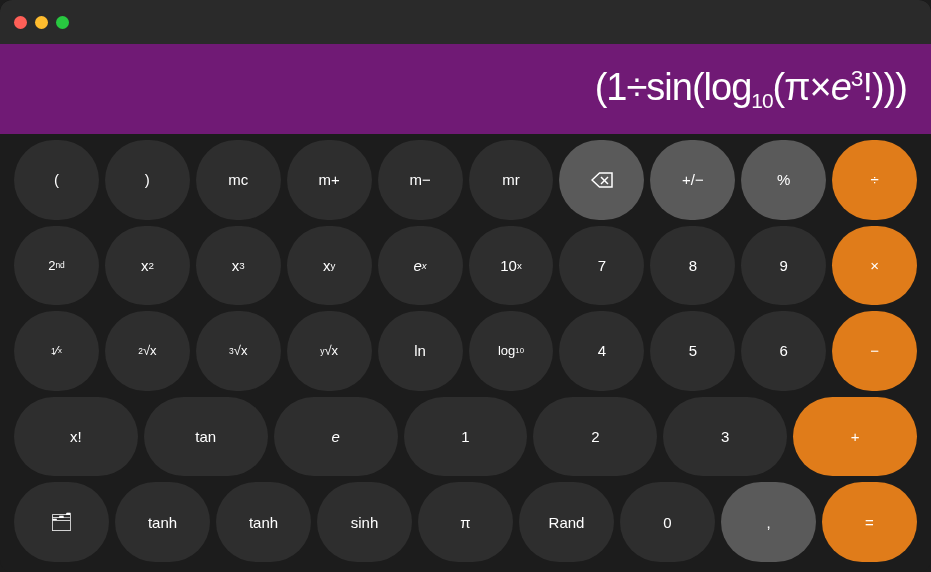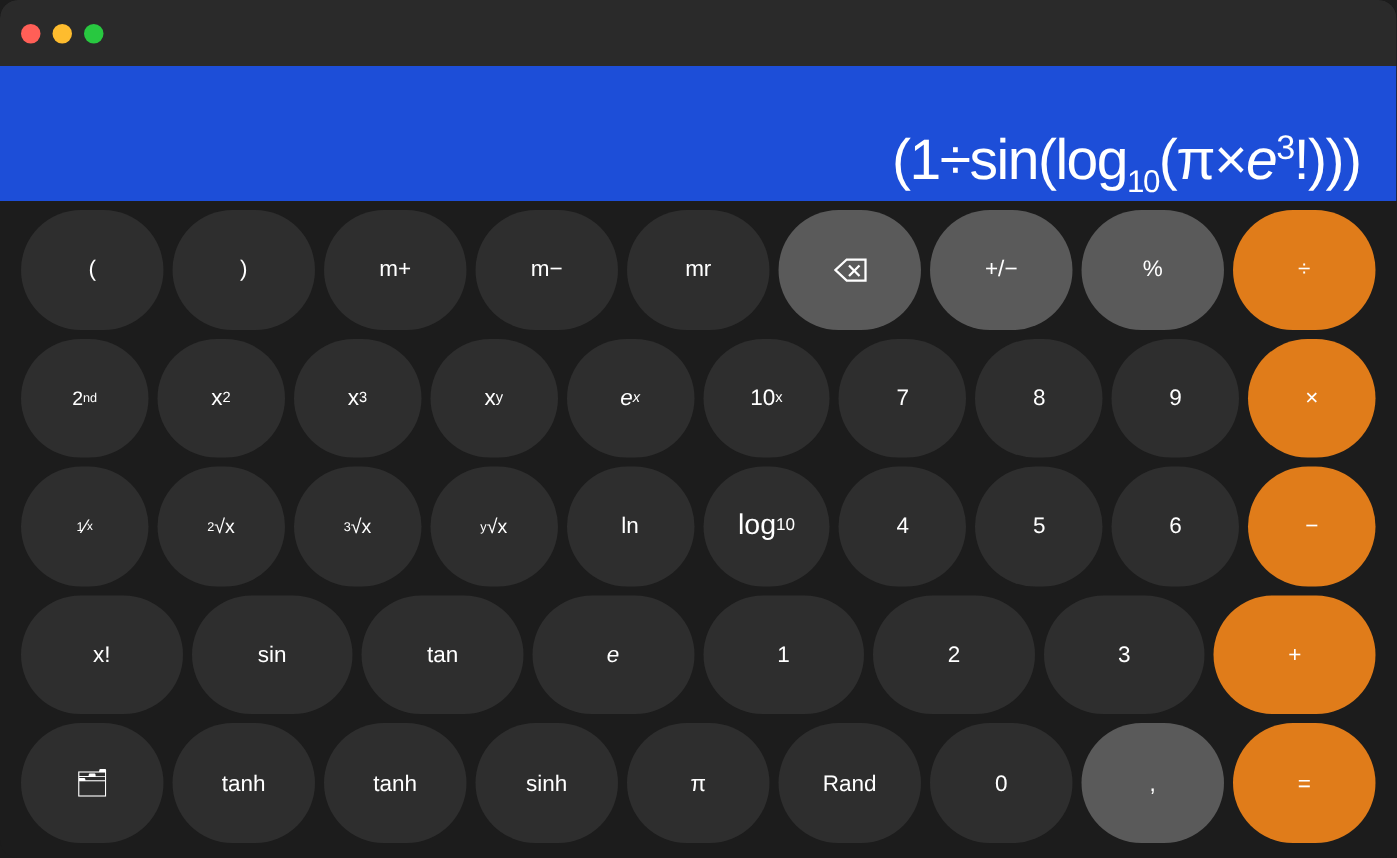--- a/index.html
+++ b/index.html
@@ -39,24 +39,24 @@
       border-radius: 50%;
       cursor: pointer;
     }
     .tl-close { background: #ff5f57; }
     .tl-minimize { background: #febc2e; }
     .tl-maximize { background: #28c840; }
 
     .display {
       flex: 0 0 90px;
       display: flex;
-      align-items: flex-end;
+      align-items: center;
       justify-content: flex-end;
       padding: 0 24px;
-      background: #1d4ed8;
+      background: #701a75;
     }
 
     .display-text {
       color: #fff;
       font-size: 38px;
       font-weight: 300;
       text-align: right;
       letter-spacing: -1px;
       white-space: nowrap;
     }
@@ -118,20 +118,21 @@
     <div class="display-text">
       (1÷sin(log<sub style="font-size:0.55em">10</sub>(π×<i>e</i><sup style="font-size:0.6em">3</sup>!)))
     </div>
   </div>
 
   <div class="keypad">
 
     <div class="row">
       <button class="btn btn-dark">(</button>
       <button class="btn btn-dark">)</button>
+      <button class="btn btn-dark">mc</button>
       <button class="btn btn-dark">m+</button>
       <button class="btn btn-dark">m−</button>
       <button class="btn btn-dark">mr</button>
       <button class="btn btn-gray">
         <svg width="22" height="16" viewBox="0 0 22 16" fill="none" xmlns="http://www.w3.org/2000/svg">
           <path d="M8.5 1L1 8L8.5 15H21V1H8.5Z" stroke="white" stroke-width="1.5" fill="none"></path>
           <line x1="10" y1="5" x2="17" y2="12" stroke="white" stroke-width="1.5"></line>
           <line x1="17" y1="5" x2="10" y2="12" stroke="white" stroke-width="1.5"></line>
         </svg>
       </button>
@@ -155,30 +156,29 @@
       <button class="btn btn-dark">9</button>
       <button class="btn btn-orange">×</button>
     </div>
 
     <div class="row">
       <button class="btn btn-dark" style="font-size:13px"><sup>1</sup>⁄<sub>x</sub></button>
       <button class="btn btn-dark" style="font-size:13px"><sup>2</sup>√x</button>
       <button class="btn btn-dark" style="font-size:13px"><sup>3</sup>√x</button>
       <button class="btn btn-dark" style="font-size:13px"><sup>y</sup>√x</button>
       <button class="btn btn-dark">ln</button>
-      <button class="btn btn-dark" style="font-size:19px">log<sub>10</sub></button>
+      <button class="btn btn-dark" style="font-size:13px">log<sub>10</sub></button>
       <button class="btn btn-dark">4</button>
       <button class="btn btn-dark">5</button>
       <button class="btn btn-dark">6</button>
       <button class="btn btn-orange">−</button>
     </div>
 
     <div class="row">
       <button class="btn btn-dark">x!</button>
-      <button class="btn btn-dark">sin</button>
       <button class="btn btn-dark">tan</button>
       <button class="btn btn-dark btn-italic">
           <i>e</i>
         </button>
       <button class="btn btn-dark">1</button>
       <button class="btn btn-dark">2</button>
       <button class="btn btn-dark">3</button>
       <button class="btn btn-orange">+</button>
     </div>
 

